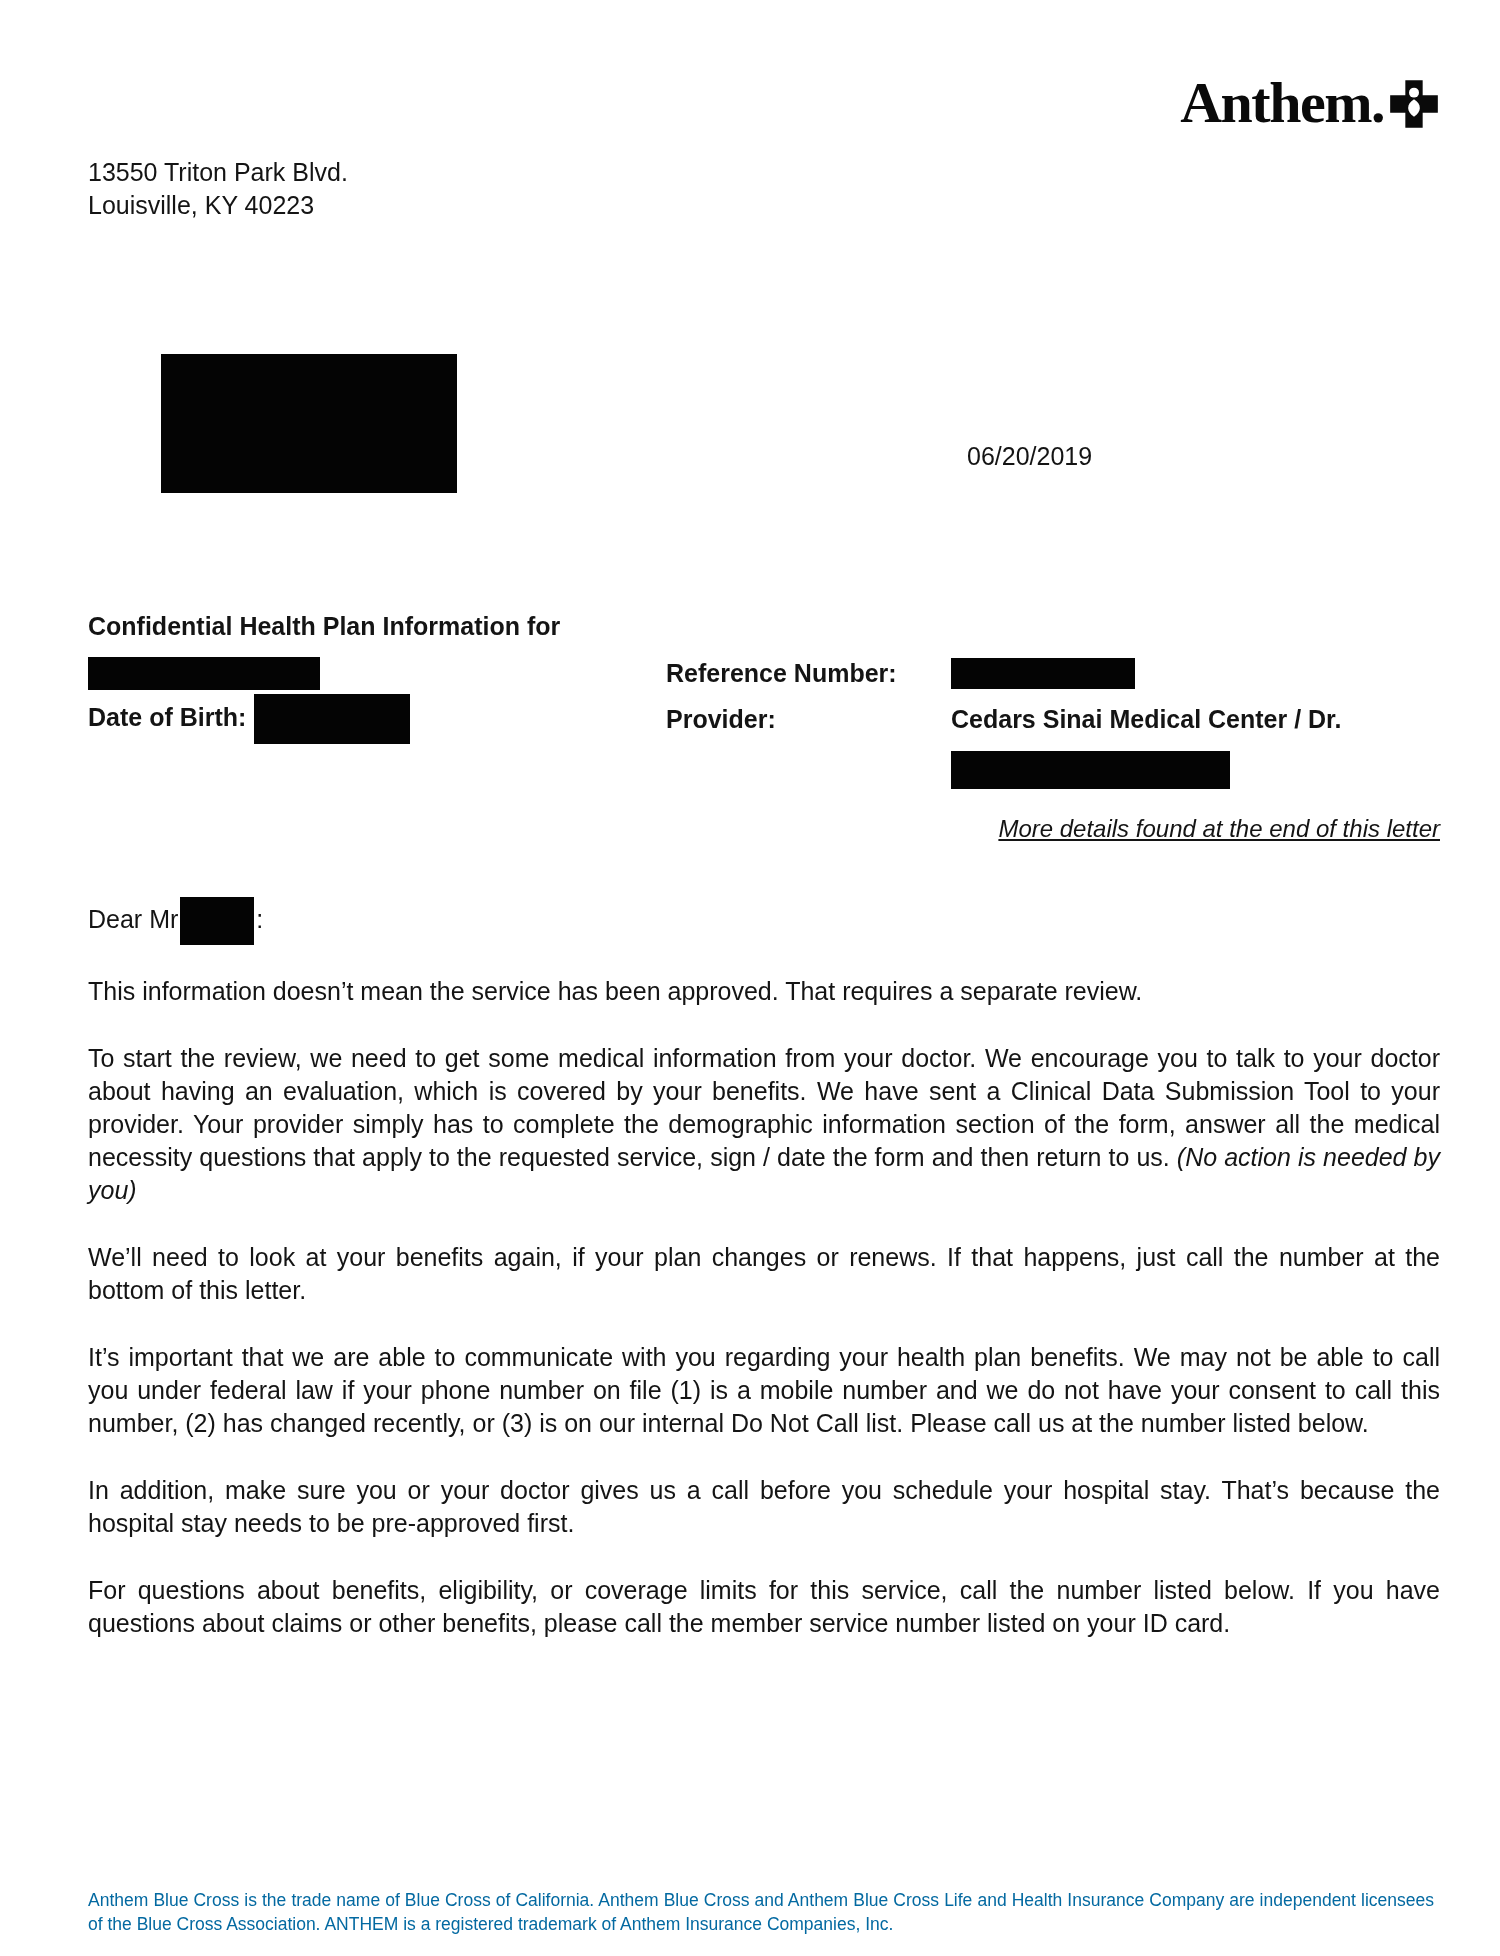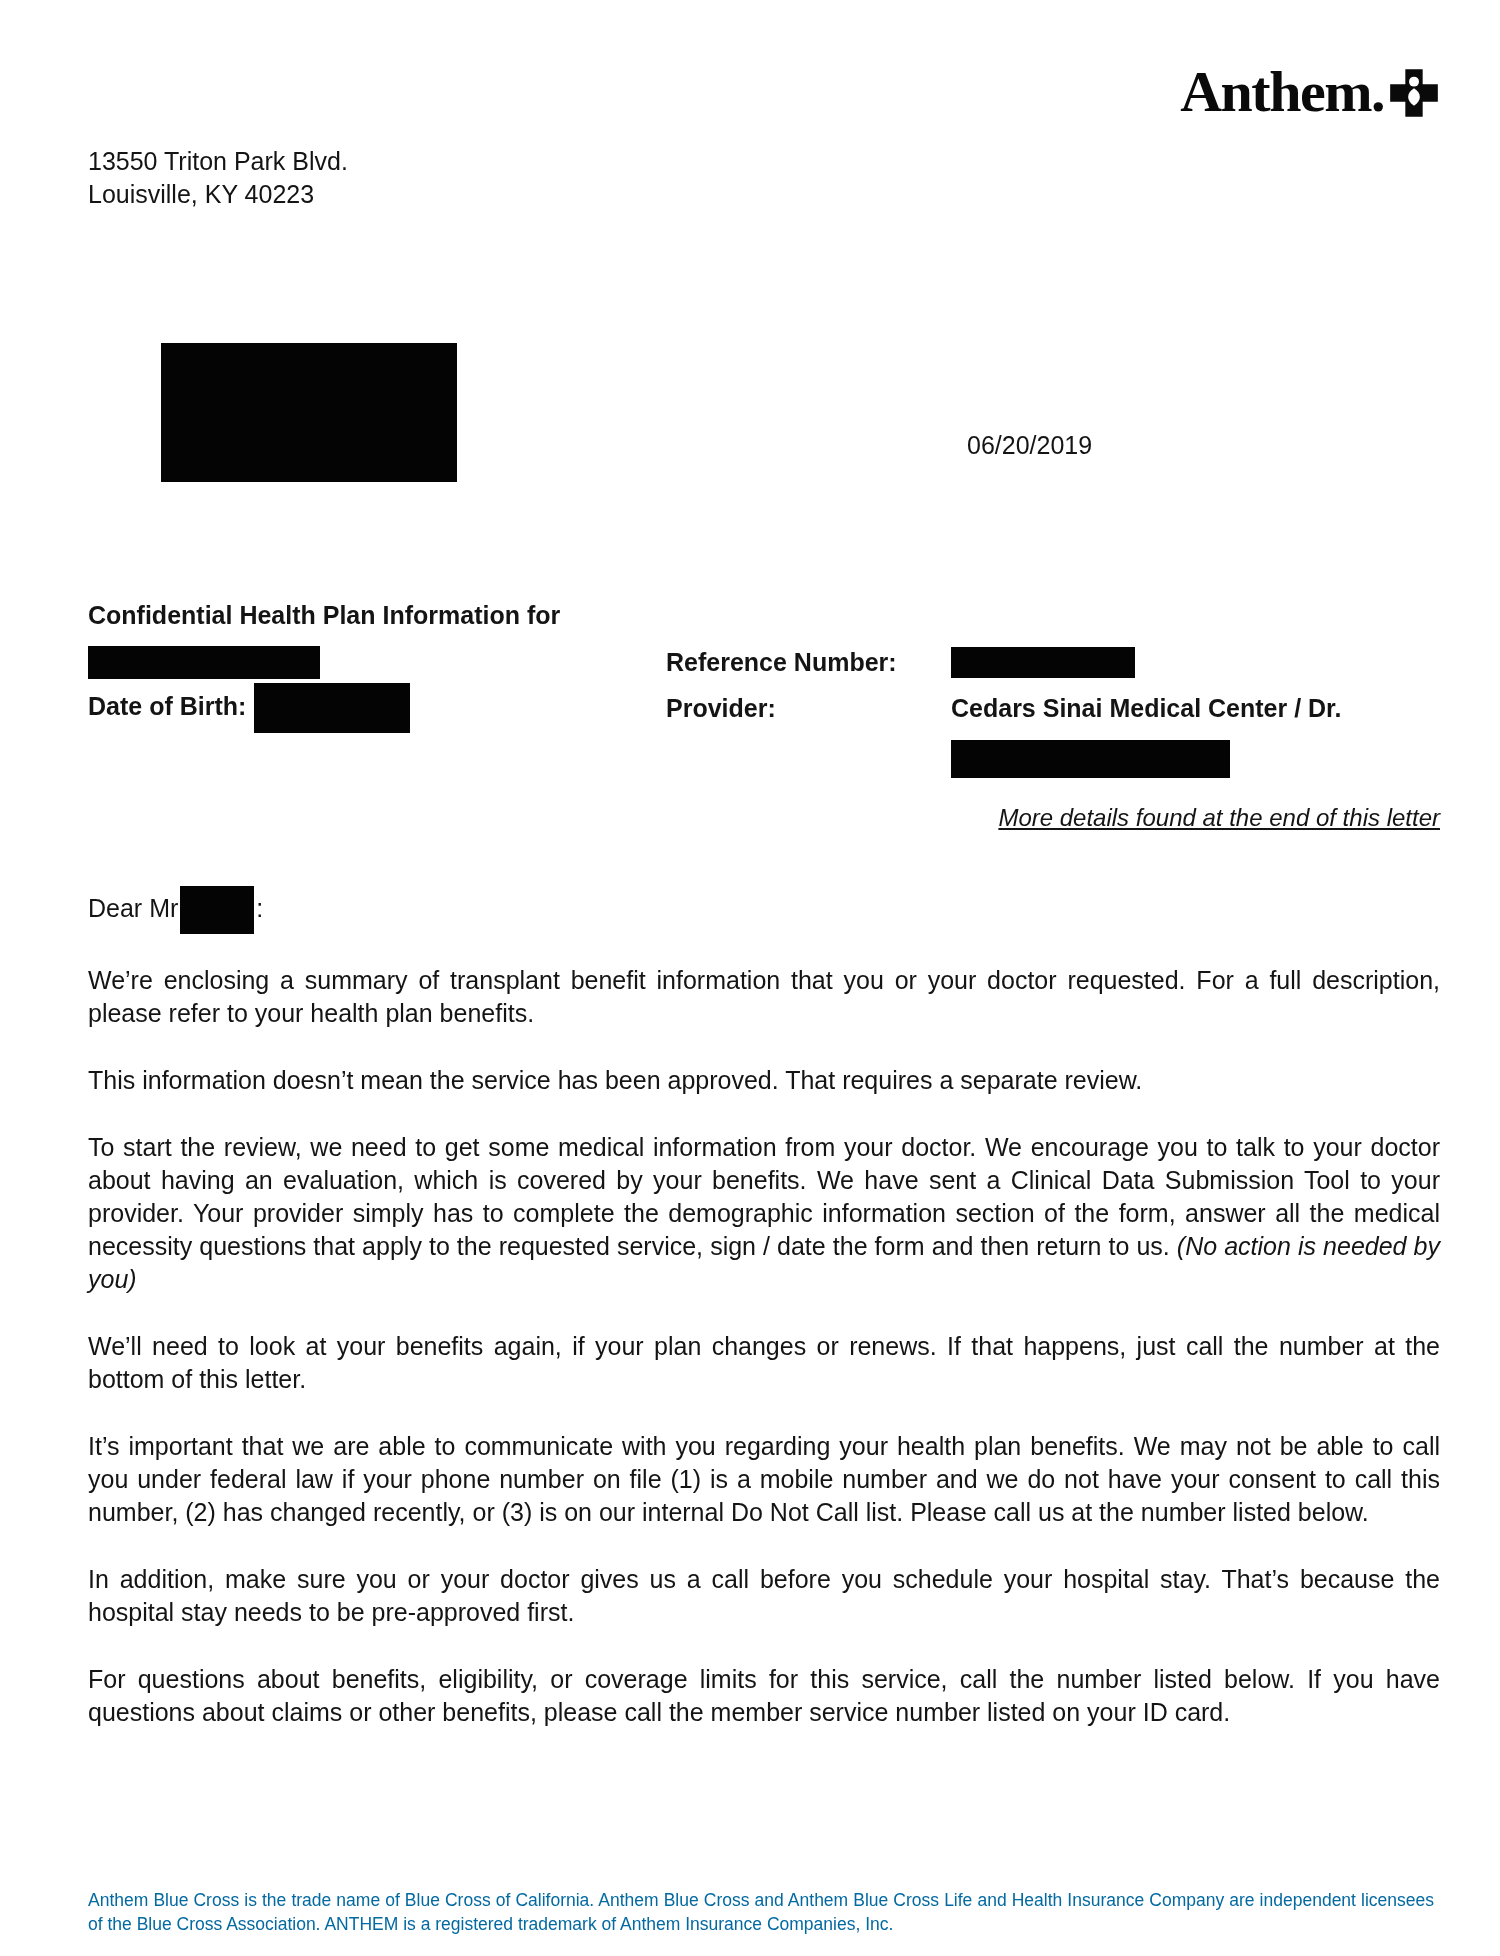--- a/index.html
+++ b/index.html
@@ -9,21 +9,21 @@
     height: 1956px;
     font-family: "Liberation Sans", sans-serif;
     color: #141414;
     position: relative;
     overflow: hidden;
   }
   .page {
     position: relative;
     width: 1500px;
     height: 1956px;
-    padding: 4px 60px 0 88px;
+    padding: 15px 60px 0 88px;
     background: #ffffff;
   }
   
   .logo-row {
     display: flex;
     justify-content: flex-end;
     align-items: flex-end;
     padding-top: 60px;
     gap: 4px;
   }
@@ -150,21 +150,20 @@
     </div>
   </div>
 
   <div class="more-details">More details found at the end of this letter</div>
 
   <div class="salutation">
     <span>Dear Mr</span><span class="redact salutation-box"></span><span>:</span>
   </div>
 
   <div class="body-text">
-    <p>We’re enclosing a summary of transplant benefit information that you or your doctor requested.   For a full description, please refer to your health plan benefits.</p>
     <p>This information doesn’t mean the service has been approved.  That requires a separate review.</p>
     <p><span>To start the review, we need to get some medical information from your doctor.  We encourage you to talk to your doctor about having an evaluation, which is covered by your benefits.  We have sent a Clinical Data Submission Tool to your provider.  Your provider simply has to complete the demographic information section of the form, answer all the medical necessity questions that apply to the requested service, sign / date the form and then return to us. </span><span class="italic">(No action is needed by you)</span></p>
     <p>We’ll need to look at your benefits again, if your plan changes or renews.   If that happens, just call the number at the bottom of this letter.</p>
     <p>It’s important that we are able to communicate with you regarding your health plan benefits.  We may not be able to call you under federal law if your phone number on file (1) is a mobile number and we do not have your consent to call this number, (2) has changed recently, or (3) is on our internal Do Not Call list.  Please call us at the number listed below.</p>
     <p>In addition, make sure you or your doctor gives us a call before you schedule your hospital stay.  That’s because the hospital stay needs to be pre-approved first.</p>
     <p>For questions about benefits, eligibility, or coverage limits for this service, call the number listed below.  If you have questions about claims or other benefits, please call the member service number listed on your ID card.</p>
   </div>
 
   <div class="footer">Anthem Blue Cross is the trade name of Blue Cross of California. Anthem Blue Cross and Anthem Blue Cross Life and Health Insurance Company are independent licensees of the Blue Cross Association. ANTHEM is a registered trademark of Anthem Insurance Companies, Inc.</div>
 

